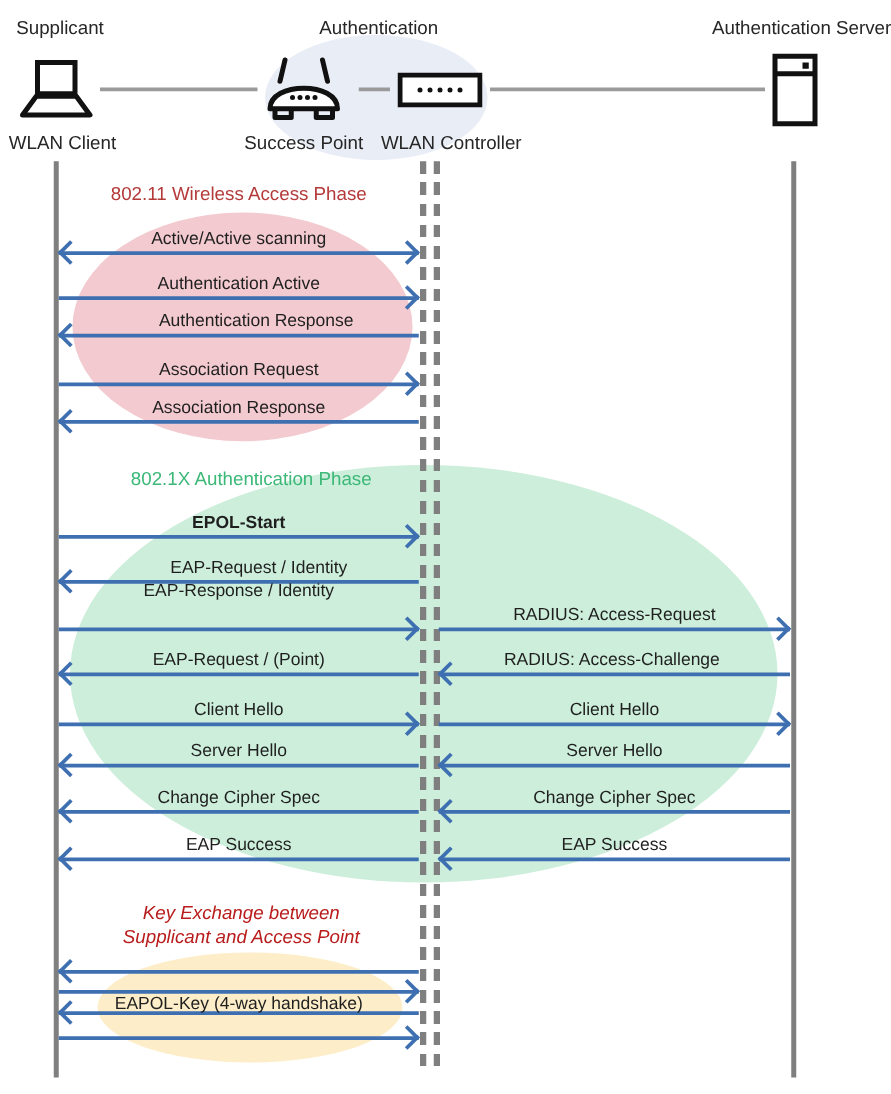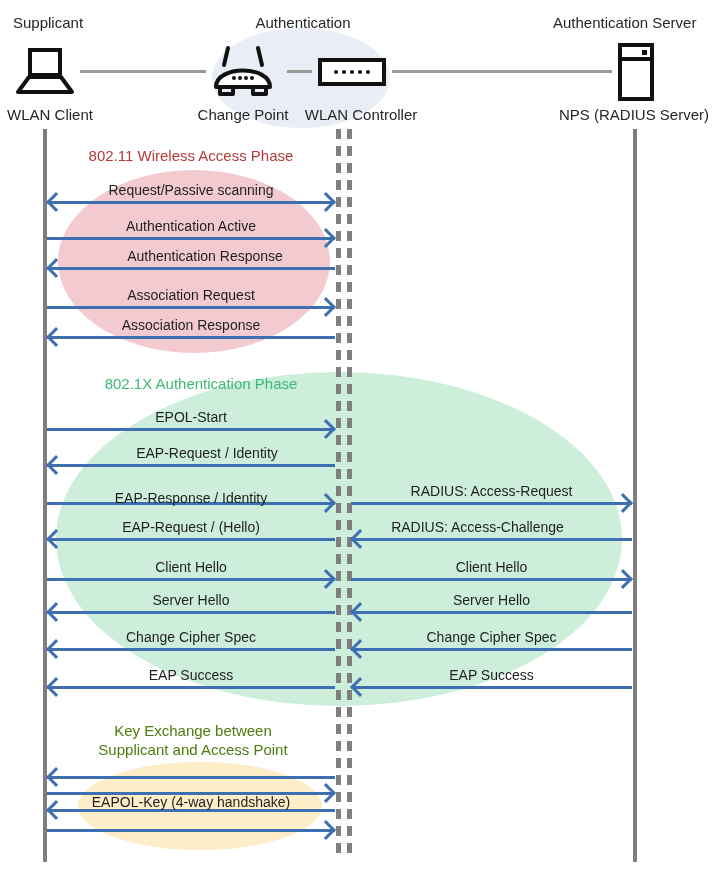--- a/index.html
+++ b/index.html
@@ -27,21 +27,21 @@
   .msg-label{position:absolute;font-size:14px;color:#1f1f1f;text-align:center;white-space:nowrap;}
   svg{display:block;}
 </style>
 </head>
 <body>
 
 <div id="stage" style="--arrow: #3e6fb0; --lifeline: #7f7f7f; --connector: #9a9a9a;">
 
   <div class="abs hdr" style="left:13px;top:14px;">Supplicant</div>
   <div class="abs hdr" style="left:243px;top:14px;width:120px;text-align:center;">Authentication</div>
-  <div class="abs hdr" style="left:553px;top:14px;width:160px;text-align:left;">Authentication Server</div>
+  <div class="abs hdr" style="left:553px;top:14px;width:160px;text-align:right;">Authentication Server</div>
 
   <div class="abs ellipse" id="hub-ellipse" style="left: 212px; top: 28px; width: 178px; height: 100px; background: rgb(233, 237, 246);"></div>
 
   <div class="connector" style="left:80px;top:70px;width:126px;"></div>
   <div class="connector" style="left:287px;top:70px;width:25px;"></div>
   <div class="connector" style="left:392px;top:70px;width:220px;"></div>
 
   <div class="abs" style="left:12px;top:46px;">
     <svg width="66" height="56" viewBox="0 0 66 56">
       <rect x="18" y="4" width="30" height="25" fill="#fff" stroke="#111" stroke-width="4"></rect>
@@ -75,47 +75,46 @@
 
   <div class="abs" style="left:617px;top:42px;">
     <svg width="38" height="60" viewBox="0 0 38 60">
       <rect x="3" y="3" width="32" height="54" fill="#fff" stroke="#111" stroke-width="4"></rect>
       <line x1="3" y1="17" x2="35" y2="17" stroke="#111" stroke-width="4"></line>
       <rect x="25" y="8" width="5" height="5" fill="#111"></rect>
     </svg>
   </div>
 
   <div class="abs node-label" style="left:0px;top:106px;width:100px;">WLAN Client</div>
-  <div class="abs node-label" style="left:193px;top:106px;width:100px;">Change Point</div>
+  <div class="abs node-label" style="left:193px;top:106px;width:100px;">Success Point</div>
   <div class="abs node-label" style="left:301px;top:106px;width:120px;">WLAN Controller</div>
-  <div class="abs node-label" style="left:559px;top:106px;width:150px;">NPS (RADIUS Server)</div>
 
   <div class="abs ellipse" style="left: 58px; top: 170px; width: 272px; height: 183px; background: rgb(242, 202, 207);"></div>
   <div class="abs ellipse" style="left: 56px; top: 372px; width: 566px; height: 334px; background: rgb(204, 238, 218);"></div>
   <div class="abs ellipse" style="left: 78px; top: 762px; width: 244px; height: 88px; background: rgb(253, 238, 201);"></div>
 
   <div class="lifeline" style="left:43px;top:129px;height:733px;"></div>
   <div class="lifeline-dash" style="left:336px;top:129px;height:728px;"></div>
   <div class="lifeline-dash" style="left:347px;top:129px;height:728px;"></div>
   <div class="lifeline" style="left:633px;top:129px;height:733px;"></div>
 
   <div class="phase-title" style="left: 60px; top: 146px; width: 262px; color: rgb(180, 58, 58);">802.11 Wireless Access Phase</div>
   <div class="phase-title" style="left: 70px; top: 374px; width: 262px; color: rgb(60, 184, 120);">802.1X Authentication Phase</div>
-  <div class="phase-title" style="left: 73px; top: 721px; width: 240px; color: #4d7c0f;">
+  <div class="phase-title" style="left: 73px; top: 721px; width: 240px; color: #b91c1c; font-style: italic;">
     <div>Key Exchange between</div>
     <div>Supplicant and Access Point</div>
   </div>
 
   <div id="messages-layer">
       <div class="msg-arrow" style="left: 46px; width: 290px; top: 195px;">
         <div class="bar"></div>
         <div class="chev l"></div>
         <div class="chev r"></div>
       </div>
-      <div class="msg-label" style="left: 46px; width: 290px; top: 182px;">Request/Passive scanning</div>
+      <div class="msg-label" style="left: 46px; width: 290px; top: 182px;">Active/Active scanning</div>
       <div class="msg-arrow" style="left: 46px; width: 290px; top: 231px;">
         <div class="bar"></div>
         <div class="chev r"></div>
       </div>
       <div class="msg-label" style="left: 46px; width: 290px; top: 218px;">Authentication Active</div>
       <div class="msg-arrow" style="left: 46px; width: 290px; top: 261px;">
         <div class="bar"></div>
         <div class="chev l"></div>
       </div>
       <div class="msg-label" style="left: 60px; width: 290px; top: 248px;">Authentication Response</div>
@@ -126,46 +125,46 @@
       <div class="msg-label" style="left: 46px; width: 290px; top: 287px;">Association Request</div>
       <div class="msg-arrow" style="left: 46px; width: 290px; top: 330px;">
         <div class="bar"></div>
         <div class="chev l"></div>
       </div>
       <div class="msg-label" style="left: 46px; width: 290px; top: 317px;">Association Response</div>
       <div class="msg-arrow" style="left: 46px; width: 290px; top: 422px;">
         <div class="bar"></div>
         <div class="chev r"></div>
       </div>
-      <div class="msg-label" style="left: 46px; width: 290px; top: 409px;">EPOL-Start</div>
+      <div class="msg-label" style="left: 46px; width: 290px; top: 409px; font-weight: bold;">EPOL-Start</div>
       <div class="msg-arrow" style="left: 46px; width: 290px; top: 458px;">
         <div class="bar"></div>
         <div class="chev l"></div>
       </div>
       <div class="msg-label" style="left: 62px; width: 290px; top: 445px;">EAP-Request / Identity</div>
       <div class="msg-arrow" style="left: 46px; width: 290px; top: 496px;">
         <div class="bar"></div>
         <div class="chev r"></div>
       </div>
-      <div class="msg-label" style="left: 46px; width: 290px; top: 490px;">EAP-Response / Identity</div>
+      <div class="msg-label" style="left: 46px; width: 290px; top: 464px;">EAP-Response / Identity</div>
       <div class="msg-arrow" style="left: 350px; width: 283px; top: 496px;">
         <div class="bar"></div>
         <div class="chev r"></div>
       </div>
       <div class="msg-label" style="left: 350px; width: 283px; top: 483px;">RADIUS: Access-Request</div>
       <div class="msg-arrow" style="left: 46px; width: 290px; top: 532px;">
         <div class="bar"></div>
         <div class="chev l"></div>
       </div>
-      <div class="msg-label" style="left: 46px; width: 290px; top: 519px;">EAP-Request / (Hello)</div>
+      <div class="msg-label" style="left: 46px; width: 290px; top: 519px;">EAP-Request / (Point)</div>
       <div class="msg-arrow" style="left: 350px; width: 283px; top: 532px;">
         <div class="bar"></div>
         <div class="chev l"></div>
       </div>
-      <div class="msg-label" style="left: 336px; width: 283px; top: 519px;">RADIUS: Access-Challenge</div>
+      <div class="msg-label" style="left: 348px; width: 283px; top: 519px;">RADIUS: Access-Challenge</div>
       <div class="msg-arrow" style="left: 46px; width: 290px; top: 572px;">
         <div class="bar"></div>
         <div class="chev r"></div>
       </div>
       <div class="msg-label" style="left: 46px; width: 290px; top: 559px;">Client Hello</div>
       <div class="msg-arrow" style="left: 350px; width: 283px; top: 572px;">
         <div class="bar"></div>
         <div class="chev r"></div>
       </div>
       <div class="msg-label" style="left: 350px; width: 283px; top: 559px;">Client Hello</div>

